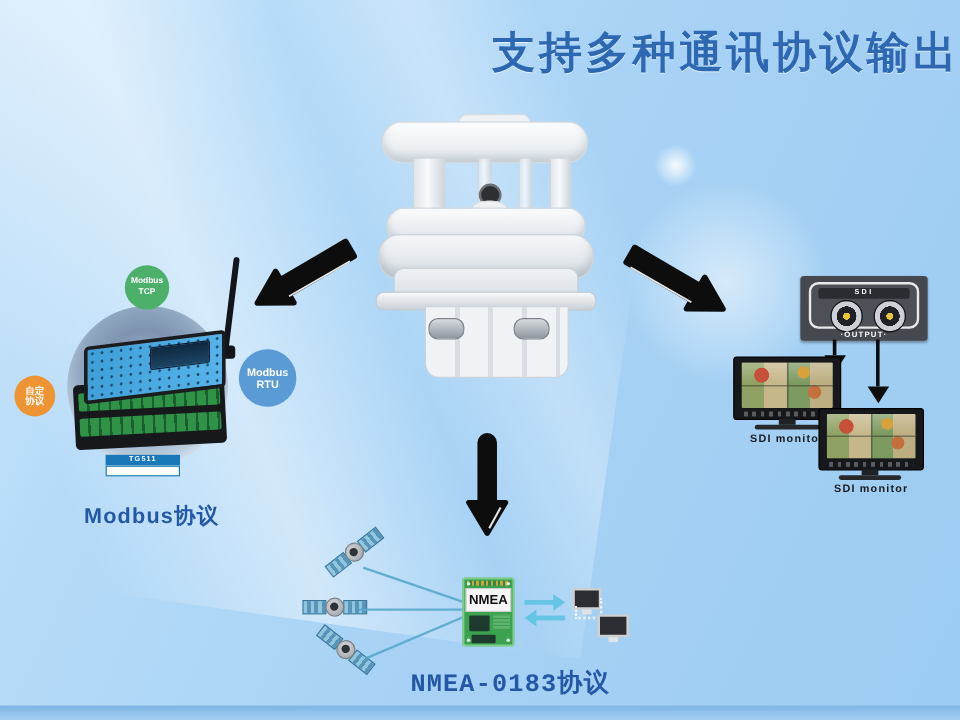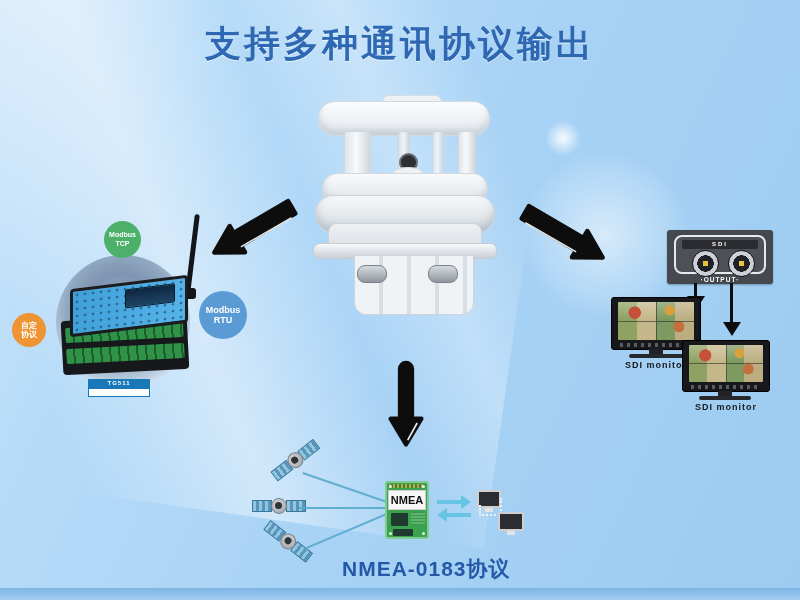--- a/index.html
+++ b/index.html
@@ -12,28 +12,28 @@
   .beam-light{position:absolute;left:-220px;top:-260px;width:760px;height:760px;
     background:linear-gradient(60deg,rgba(255,255,255,0) 30%,rgba(255,255,255,.45) 46%,rgba(255,255,255,0) 60%,rgba(255,255,255,.3) 70%,rgba(255,255,255,0) 80%);
     transform:rotate(8deg);}
   .glow1{position:absolute;left:520px;top:150px;width:170px;height:170px;border-radius:50%;
     background:radial-gradient(circle,rgba(255,255,255,.55) 0%,rgba(255,255,255,.15) 55%,rgba(255,255,255,0) 70%);}
   .glow2{position:absolute;left:545px;top:120px;width:36px;height:36px;border-radius:50%;
     background:radial-gradient(circle,rgba(255,255,255,.9),rgba(255,255,255,0) 70%);}
   .footer-bar{position:absolute;left:0;bottom:0;width:800px;height:12px;
     background:linear-gradient(#7db5e3,#a3cef1);}
 
-  .page-title{position:absolute;left:0;top:20px;width:800px;text-align:center;
+  .page-title{position:absolute;left:0;top:20px;width:800px;text-align:right;
     font-size:36px;font-weight:bold;color:#2e68b2;letter-spacing:3px;
     text-shadow:0 1px 0 rgba(255,255,255,.6);}
 
   .proto-label{position:absolute;font-weight:bold;color:#2458a6;letter-spacing:1px;}
   .lbl-modbus{left:70px;top:418px;font-size:18px;}
   .lbl-sdi{left:662px;top:416px;font-size:19px;}
-  .lbl-nmea{left:342px;top:555px;font-size:21px;}
+  .lbl-nmea{left:342px;top:555px;font-size:21px;font-family:Liberation Mono, monospace;}
 
   
   .big-arrow{position:absolute;}
 
   
   .ws{position:absolute;left:298px;top:95px;width:212px;height:218px;}
   .ws div{position:absolute;}
   .ws-bump{left:84px;top:0;width:58px;height:12px;border-radius:8px;background:#eef2f5;border:1px solid #d7dde2;}
   .ws-cap{left:20px;top:6px;width:170px;height:33px;border-radius:17px;
     background:linear-gradient(#fcfdfe,#e2e8ed);box-shadow:inset 0 -5px 7px rgba(140,152,164,.35);border:1px solid #d2d9df;}
@@ -214,20 +214,21 @@
     <span>TCP</span>
   </div>
   <div class="bubble b-rtu">
     <span>Modbus</span>
     <span>RTU</span>
   </div>
   <div class="bubble b-custom">
     <span>自定</span>
     <span>协议</span>
   </div>
+  <div class="proto-label lbl-modbus">Modbus协议</div>
 
   <div class="sdi-box">
     <div class="sdi-inner">
       <div class="sdi-strip">SDI</div>
       <div class="bnc bnc1"></div>
       <div class="bnc bnc2"></div>
     </div>
     <div class="sdi-output">·OUTPUT·</div>
   </div>
   <div class="cable c1"></div>

